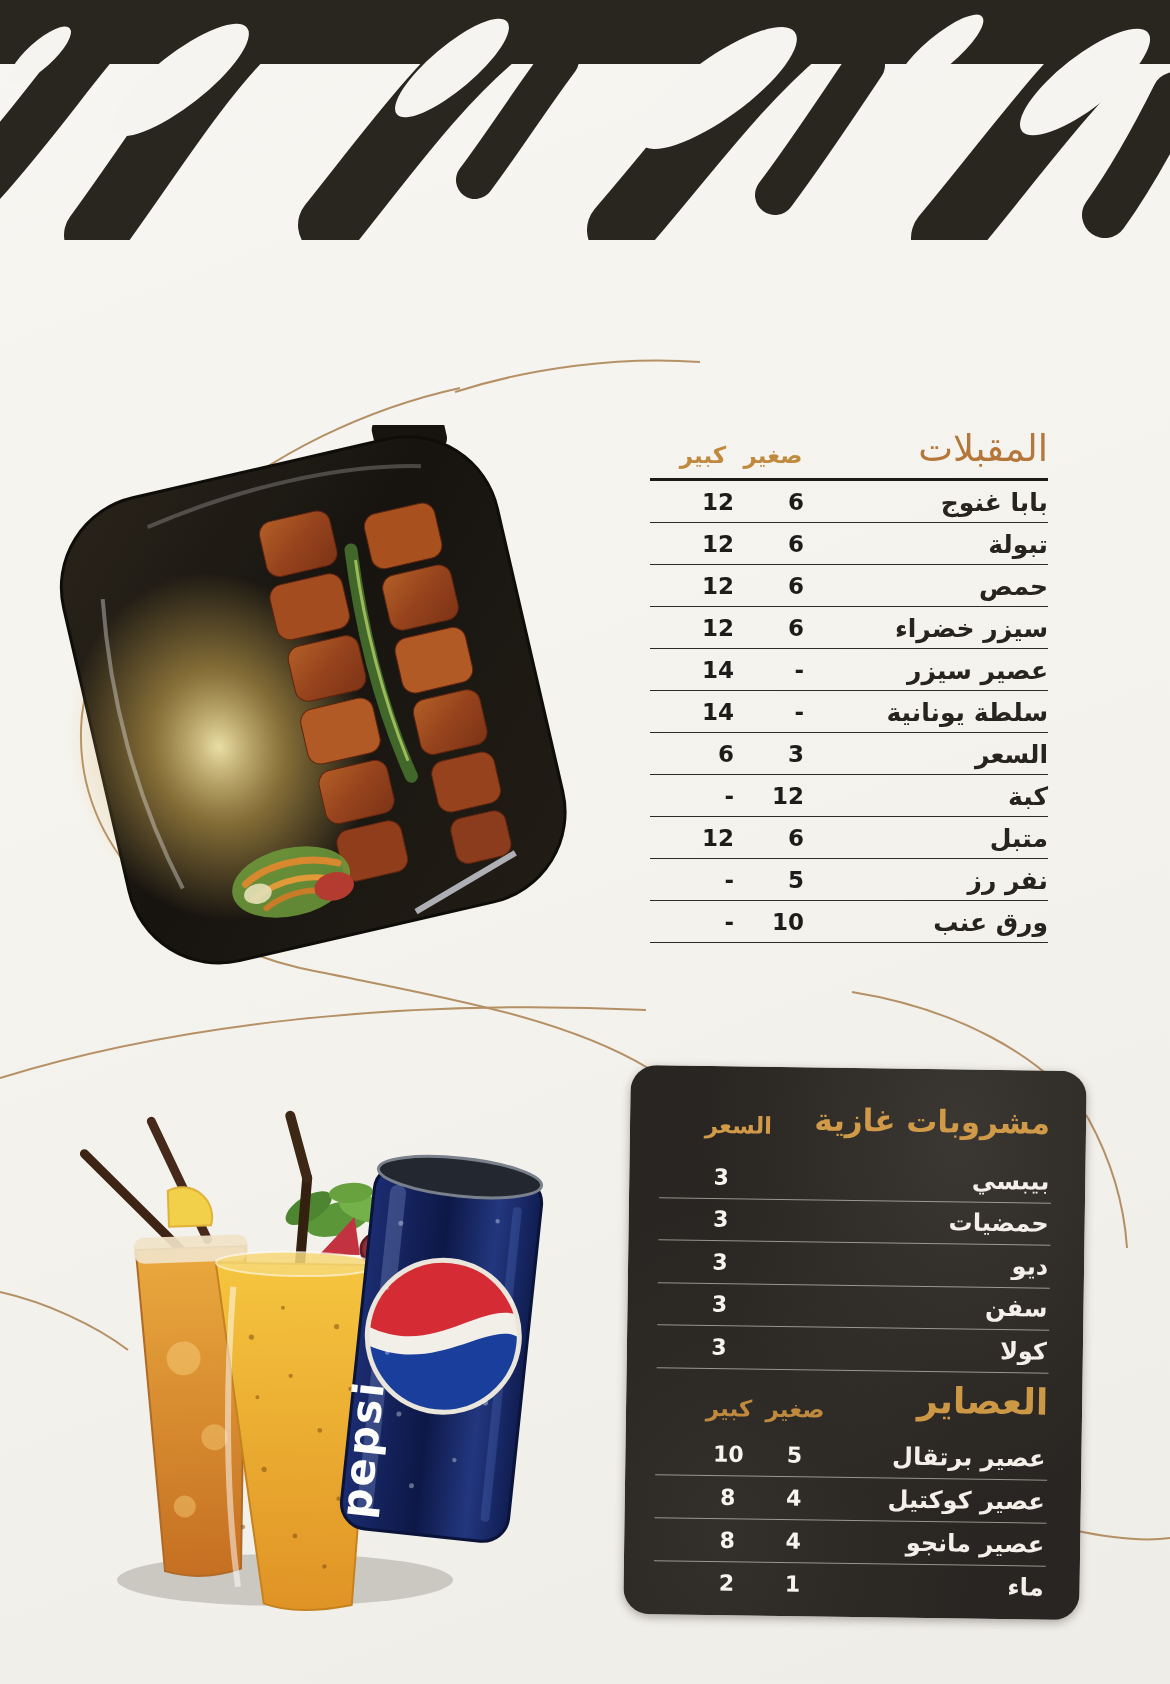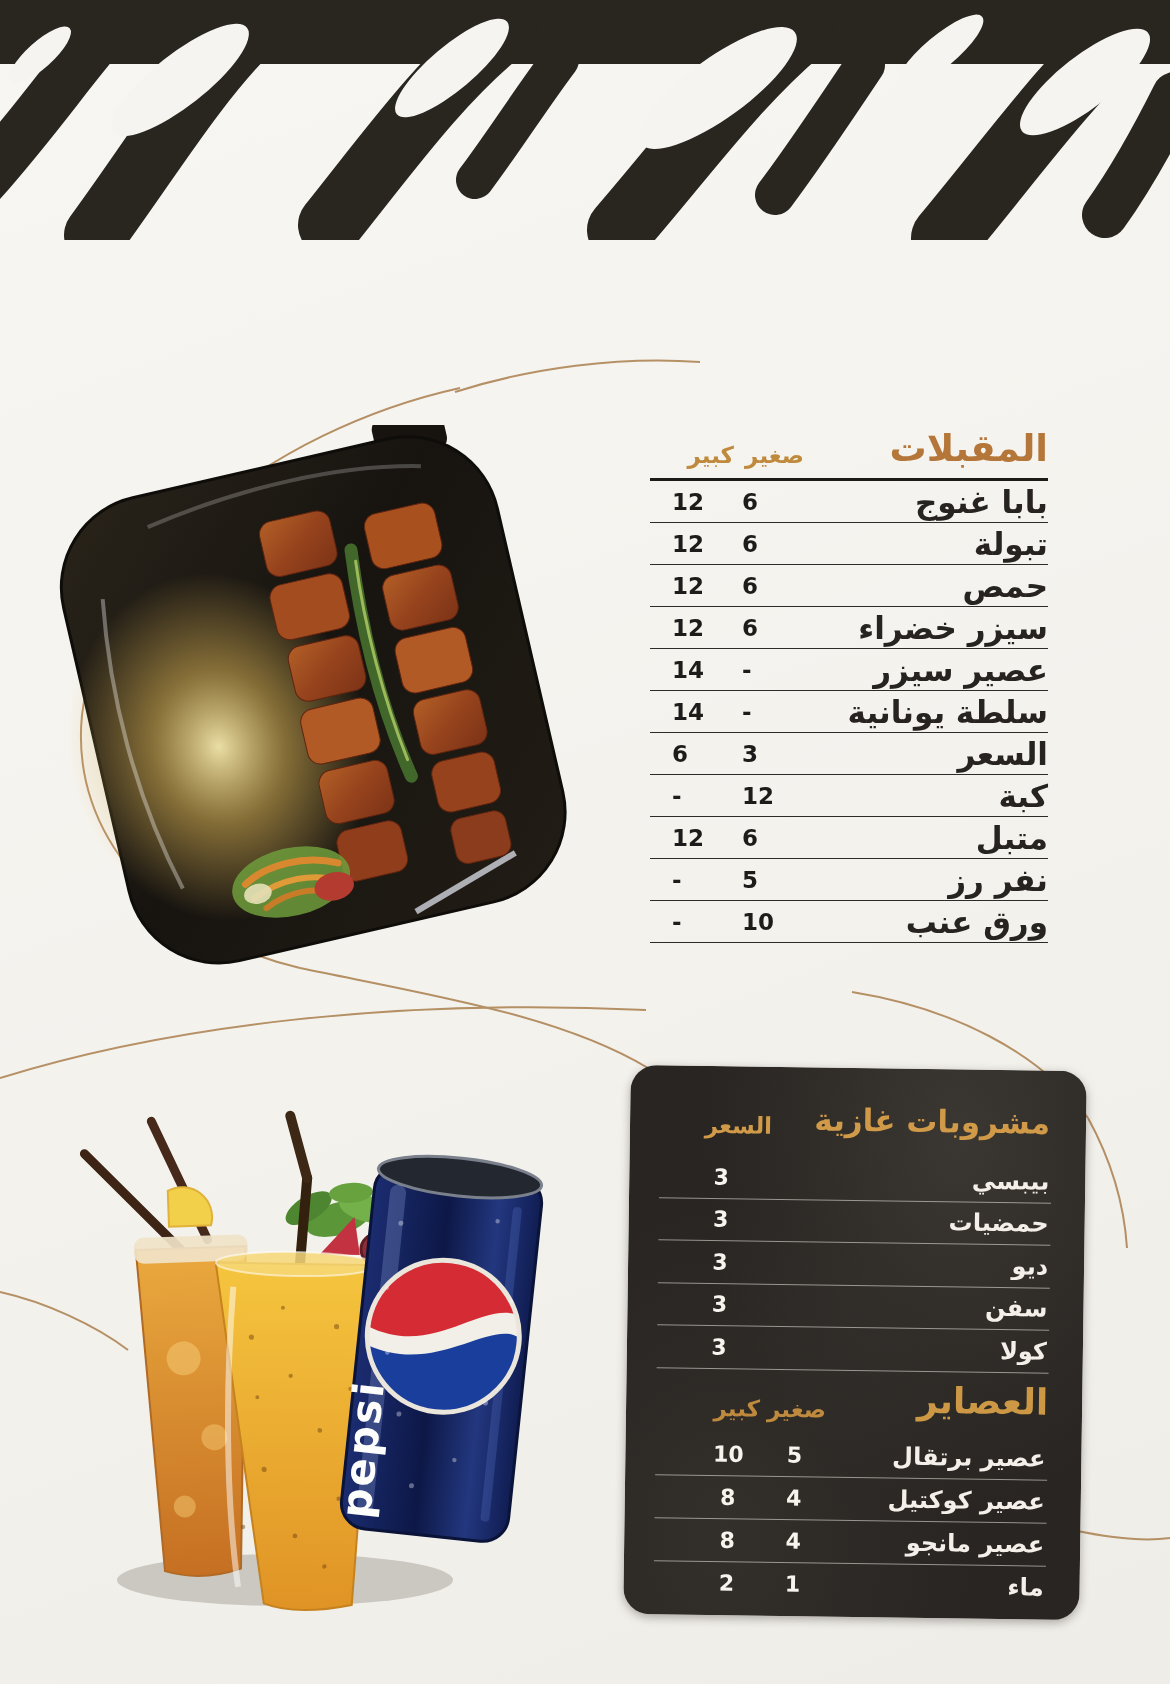--- a/index.html
+++ b/index.html
@@ -13,27 +13,27 @@
   }
   svg{display:block}
   .arcs{position:absolute;left:0;top:0;z-index:0;pointer-events:none}
   .callig{position:absolute;left:0;top:0;z-index:2;pointer-events:none}
   .tray{position:absolute;left:45px;top:425px;z-index:1}
   .drinks{position:absolute;left:35px;top:1058px;z-index:3}
 
   
   .apps{position:absolute;left:650px;top:414px;width:398px;z-index:2}
   .apps-head{position:relative;height:64px;border-bottom:3px solid #1d1b18}
-  .apps-title{position:absolute;right:0;bottom:8px;margin:0;font-size:37px;font-weight:bold;color:#b5763a;direction:rtl;letter-spacing:0;}
-  .hdr{font-weight:bold;color:#c08a3e;font-size:23px;text-align:right;direction:rtl}
+  .apps-title{position:absolute;right:0;bottom:8px;margin:0;font-size:37px;font-weight:normal;color:#b5763a;direction:rtl;letter-spacing:0;}
+  .hdr{font-weight:bold;color:#c08a3e;font-size:23px;text-align:center;direction:rtl}
   .apps .col-hl{position:absolute;left:22px;bottom:10px;width:62px}
   .apps .col-hs{position:absolute;left:92px;bottom:10px;width:62px}
   .a-row{position:relative;height:41px;border-bottom:1.4px solid #2d2b28}
-  .a-name{position:absolute;right:0;top:50%;transform:translateY(-50%);font-size:31px;font-weight:bold;color:#272320;direction:rtl;white-space:nowrap}
-  .a-val{position:absolute;top:50%;transform:translateY(-50%);font-size:23px;font-weight:bold;color:#1e1c1a;text-align:left}
+  .a-name{position:absolute;right:0;top:50%;transform:translateY(-50%);font-size:25px;font-weight:bold;color:#272320;direction:rtl;white-space:nowrap}
+  .a-val{position:absolute;top:50%;transform:translateY(-50%);font-size:23px;font-weight:bold;color:#1e1c1a;text-align:right}
   .a-val.large{left:22px;width:62px}
   .a-val.small{left:92px;width:62px}
 
   
   .card{
     position:absolute;left:627px;top:1068px;width:456px;height:549px;z-index:2;
     box-sizing:border-box;padding:18px 34px 0 30px;
     border-radius:26px;
     background:
       radial-gradient(ellipse at 72% 12%, rgba(74,70,63,.55) 0%, rgba(74,70,63,0) 55%),

